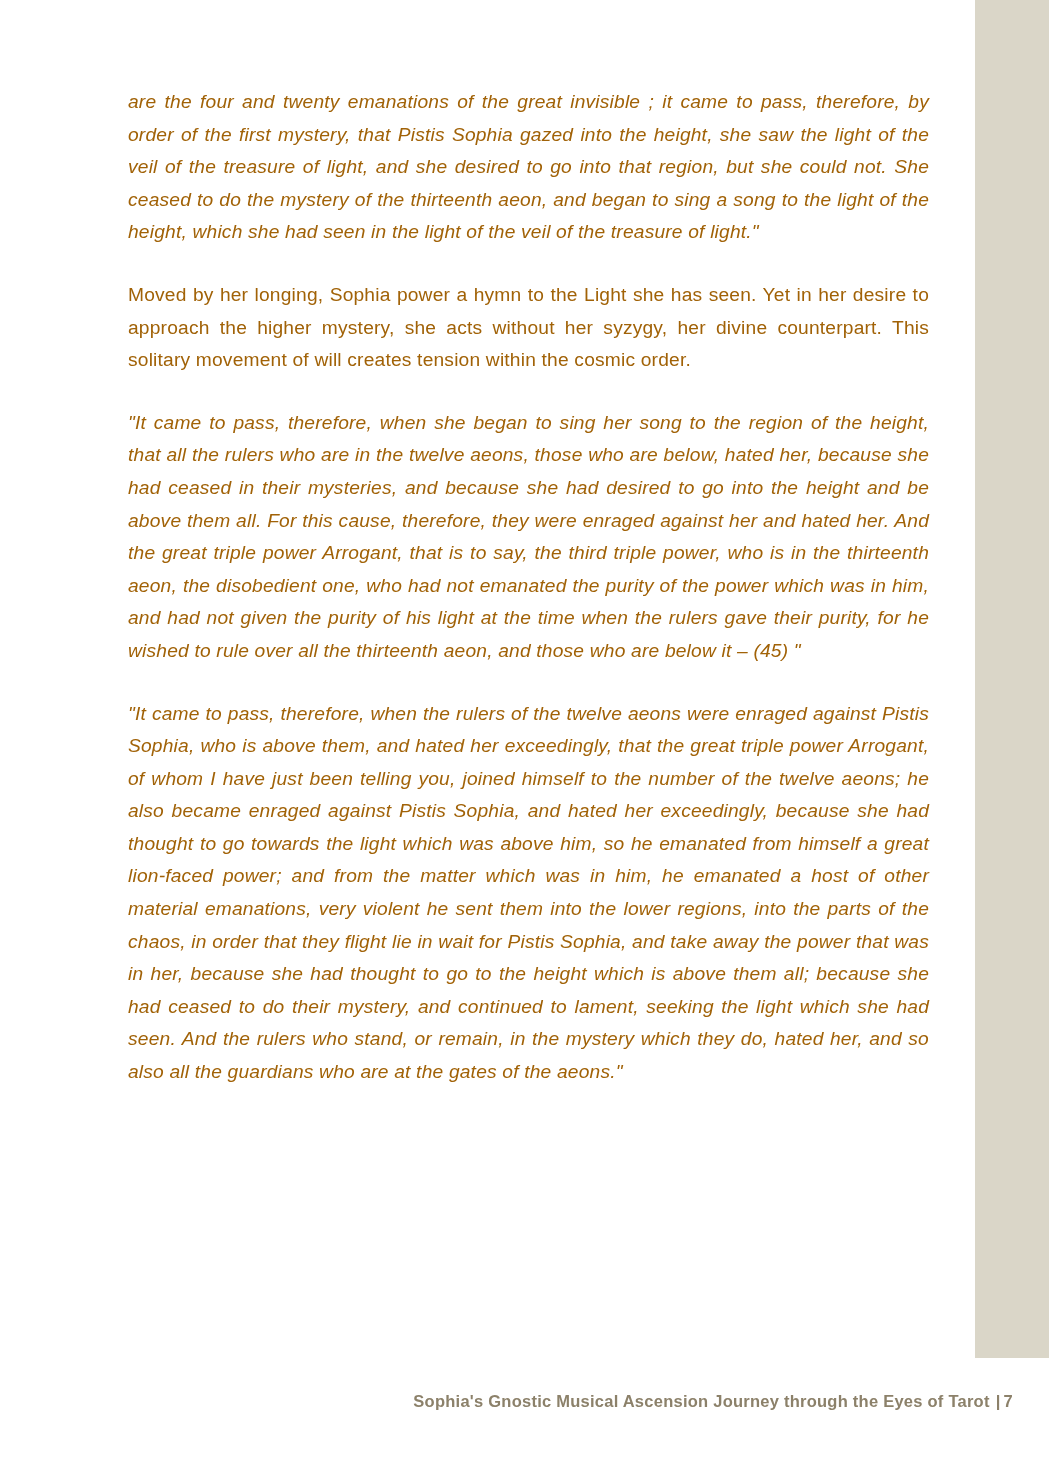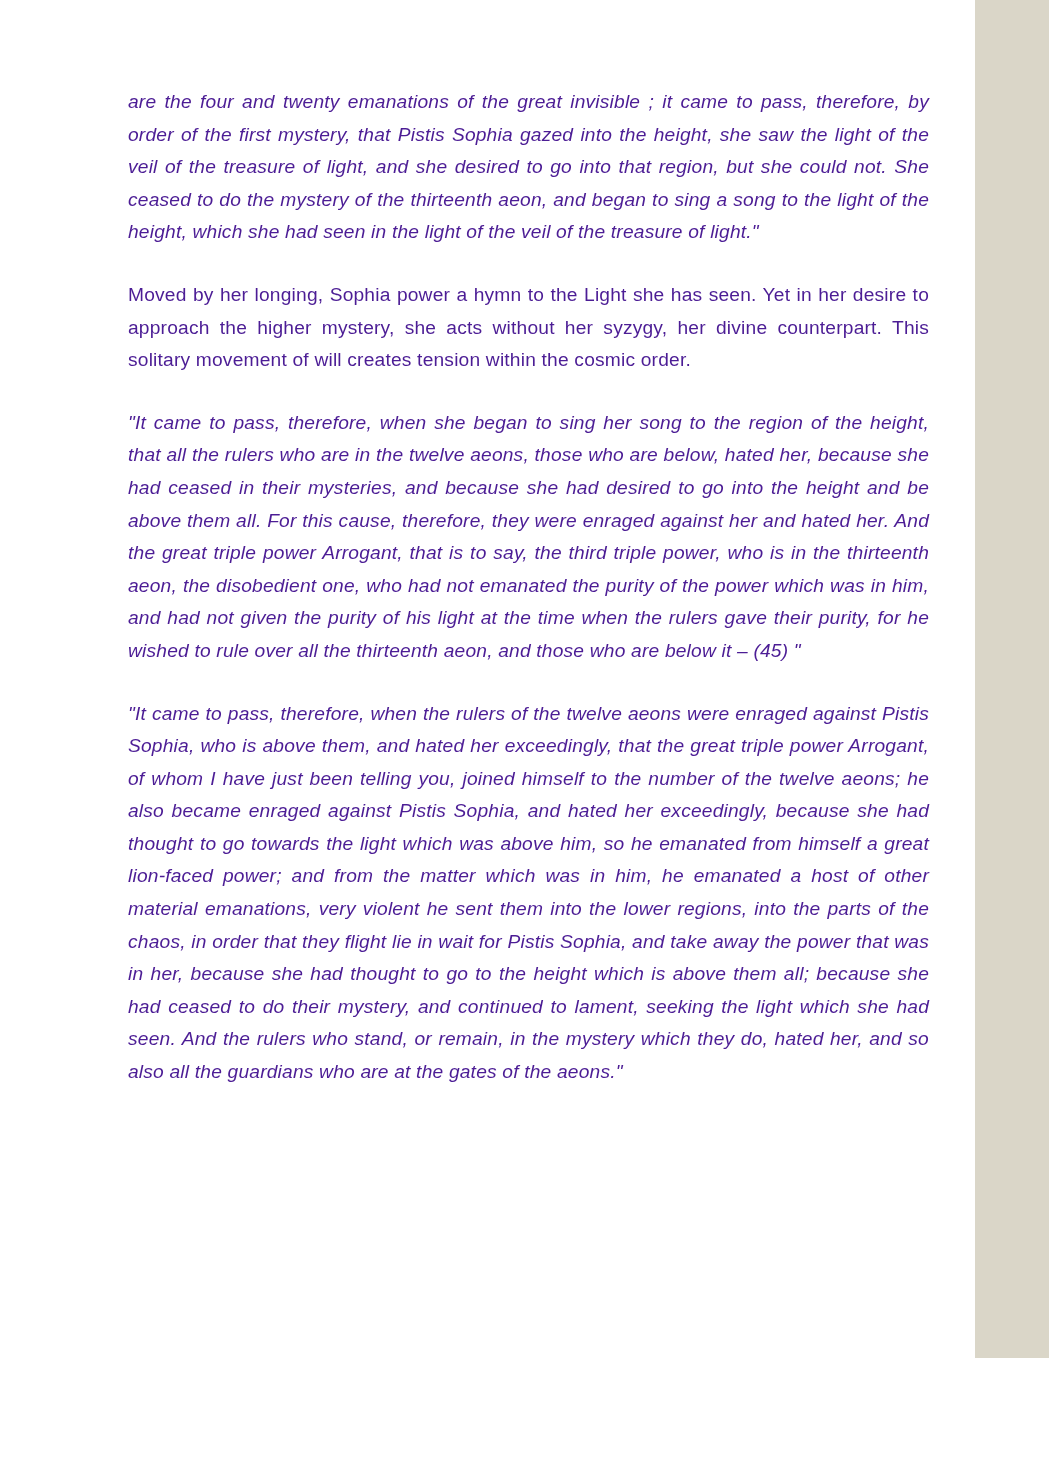--- a/index.html
+++ b/index.html
@@ -39,21 +39,21 @@
     position: absolute;
     left: 128px;
     top: 86px;
     width: 801px;
   }
 
   .para {
     margin: 0 0 30px 0;
     font-size: 19.2px;
     line-height: 32.6px;
-    color: #4c1d95;
+    color: #a16207;
     text-align: justify;
     text-justify: inter-word;
     letter-spacing: 0.01em;
   }
 
   .para.italic {
     font-style: italic;
   }
 
   .para.upright {
@@ -91,14 +91,15 @@
 
   <div class="side-band"></div>
 
   <div class="content">
     <p class="para italic">are the four and twenty emanations of the great invisible ; it came to pass, therefore, by order of the first mystery, that Pistis Sophia gazed into the height, she saw the light of the veil of the treasure of light, and she desired to go into that region, but she could not. She ceased to do the mystery of the thirteenth aeon, and began to sing a song to the light of the height, which she had seen in the light of the veil of the treasure of light."</p>
     <p class="para upright">Moved by her longing, Sophia power a hymn to the Light she has seen. Yet in her desire to approach the higher mystery, she acts without her syzygy, her divine counterpart. This solitary movement of will creates tension within the cosmic order.</p>
     <p class="para italic">"It came to pass, therefore, when she began to sing her song to the region of the height, that all the rulers who are in the twelve aeons, those who are below, hated her, because she had ceased in their mysteries, and because she had desired to go into the height and be above them all. For this cause, therefore, they were enraged against her and hated her. And the great triple power Arrogant, that is to say, the third triple power, who is in the thirteenth aeon, the disobedient one, who had not emanated the purity of the power which was in him, and had not given the purity of his light at the time when the rulers gave their purity, for he wished to rule over all the thirteenth aeon, and those who are below it – (45) "</p>
     <p class="para italic">"It came to pass, therefore, when the rulers of the twelve aeons were enraged against Pistis Sophia, who is above them, and hated her exceedingly, that the great triple power Arrogant, of whom I have just been telling you, joined himself to the number of the twelve aeons; he also became enraged against Pistis Sophia, and hated her exceedingly, because she had thought to go towards the light which was above him, so he emanated from himself a great lion-faced power; and from the matter which was in him, he emanated a host of other material emanations, very violent he sent them into the lower regions, into the parts of the chaos, in order that they flight lie in wait for Pistis Sophia, and take away the power that was in her, because she had thought to go to the height which is above them all; because she had ceased to do their mystery, and continued to lament, seeking the light which she had seen. And the rulers who stand, or remain, in the mystery which they do, hated her, and so also all the guardians who are at the gates of the aeons."</p>
   </div>
 
+  <div class="footer"><span>Sophia's Gnostic Musical Ascension Journey through the Eyes of Tarot</span><span class="sep">|</span><span class="pagenum">7</span></div>
 
 </div>
 
 </body></html>

